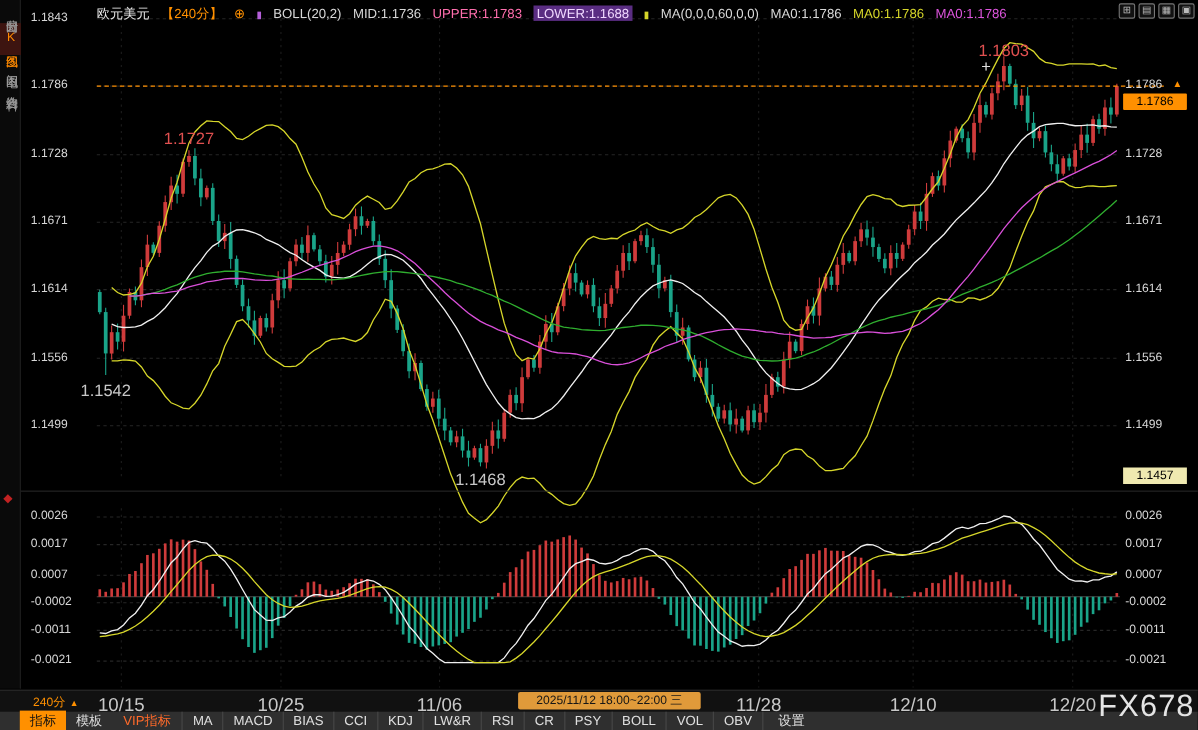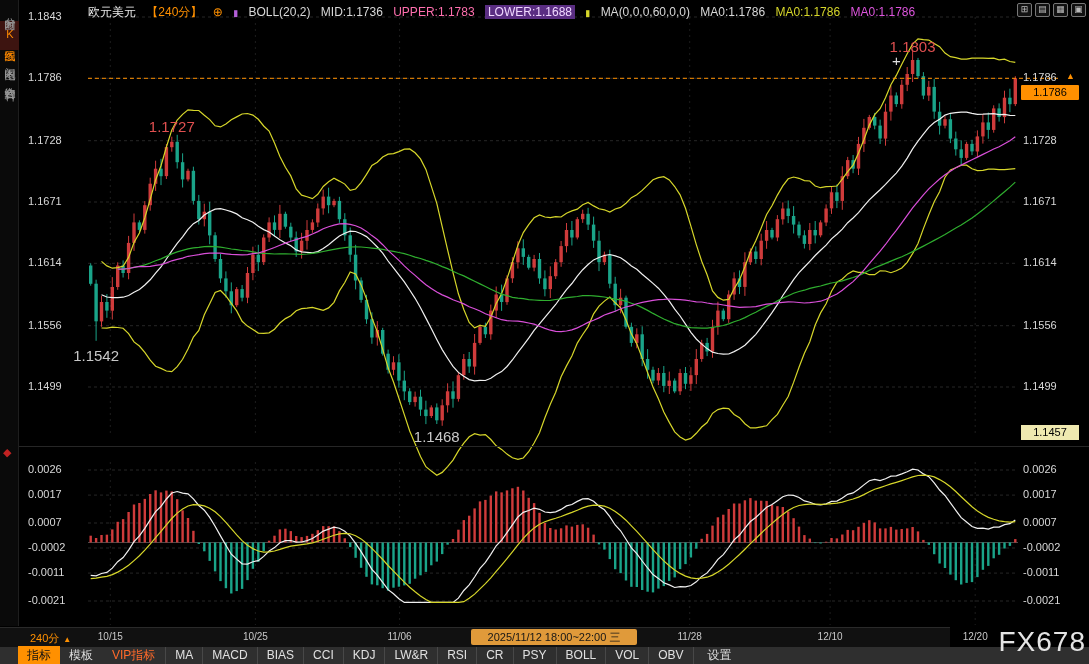--- a/index.html
+++ b/index.html
@@ -42,25 +42,25 @@
   .tick.left{width:52px;}
   .ann{position:absolute;font-size:15px;white-space:nowrap;z-index:4;text-align:center;}
   .sep{position:absolute;left:18px;right:0;height:1px;background:#262626;}
   
   .price-tag{position:absolute;left:1021px;top:85px;width:58px;height:15px;background:#ff9000;
     color:#000;font-size:11px;line-height:15px;text-align:center;border-radius:1px;z-index:7;}
   .cross-price{position:absolute;left:1021px;top:425px;width:58px;height:15px;background:#efe9b0;
     color:#000;font-size:11px;line-height:15px;text-align:center;z-index:7;}
   .up-arrow{position:absolute;left:1066px;top:71px;color:#ff9000;font-size:9px;z-index:7;}
   
-  .xaxis{position:absolute;left:0;top:627px;width:950px;height:20px;background:#111;
+  .xaxis{position:absolute;left:0;top:627px;width:1089px;height:20px;background:#111;
     border-top:1px solid #2a2a2a;z-index:5;}
   .period-tag{position:absolute;left:30px;top:3px;color:#ff9000;font-size:11px;cursor:pointer;}
   .period-tag .caret{margin-left:4px;font-size:8px;}
-  .xtick{position:absolute;top:3px;font-size:10px;color:#c8c8c8;transform:translateX(-50%);}
+  .xtick{position:absolute;top:3px;font-size:17px;color:#c8c8c8;transform:translateX(-50%);}
   .date-box{position:absolute;left:471px;top:1px;width:166px;height:16px;background:#e09a3a;
     color:#161616;font-size:11px;line-height:16px;text-align:center;border-radius:2px;z-index:6;}
   
   .toolbar{position:absolute;left:0;top:647px;width:1089px;height:17px;background:#2f2f2f;
     display:flex;align-items:center;font-size:12px;padding-left:18px;box-sizing:border-box;z-index:5;}
   .tb-tab{padding:1px 9px;color:#dddddd;cursor:pointer;}
   .tb-tab.active{background:#ff9000;color:#111;}
   .tb-vip{color:#ff6a2a;margin:0 10px;cursor:pointer;}
   .tb-group{display:flex;height:100%;align-items:flex-end;}
   .tb-btn{padding:0 9px;color:#e0e0e0;border-left:1px solid #484848;cursor:pointer;line-height:17px;}

